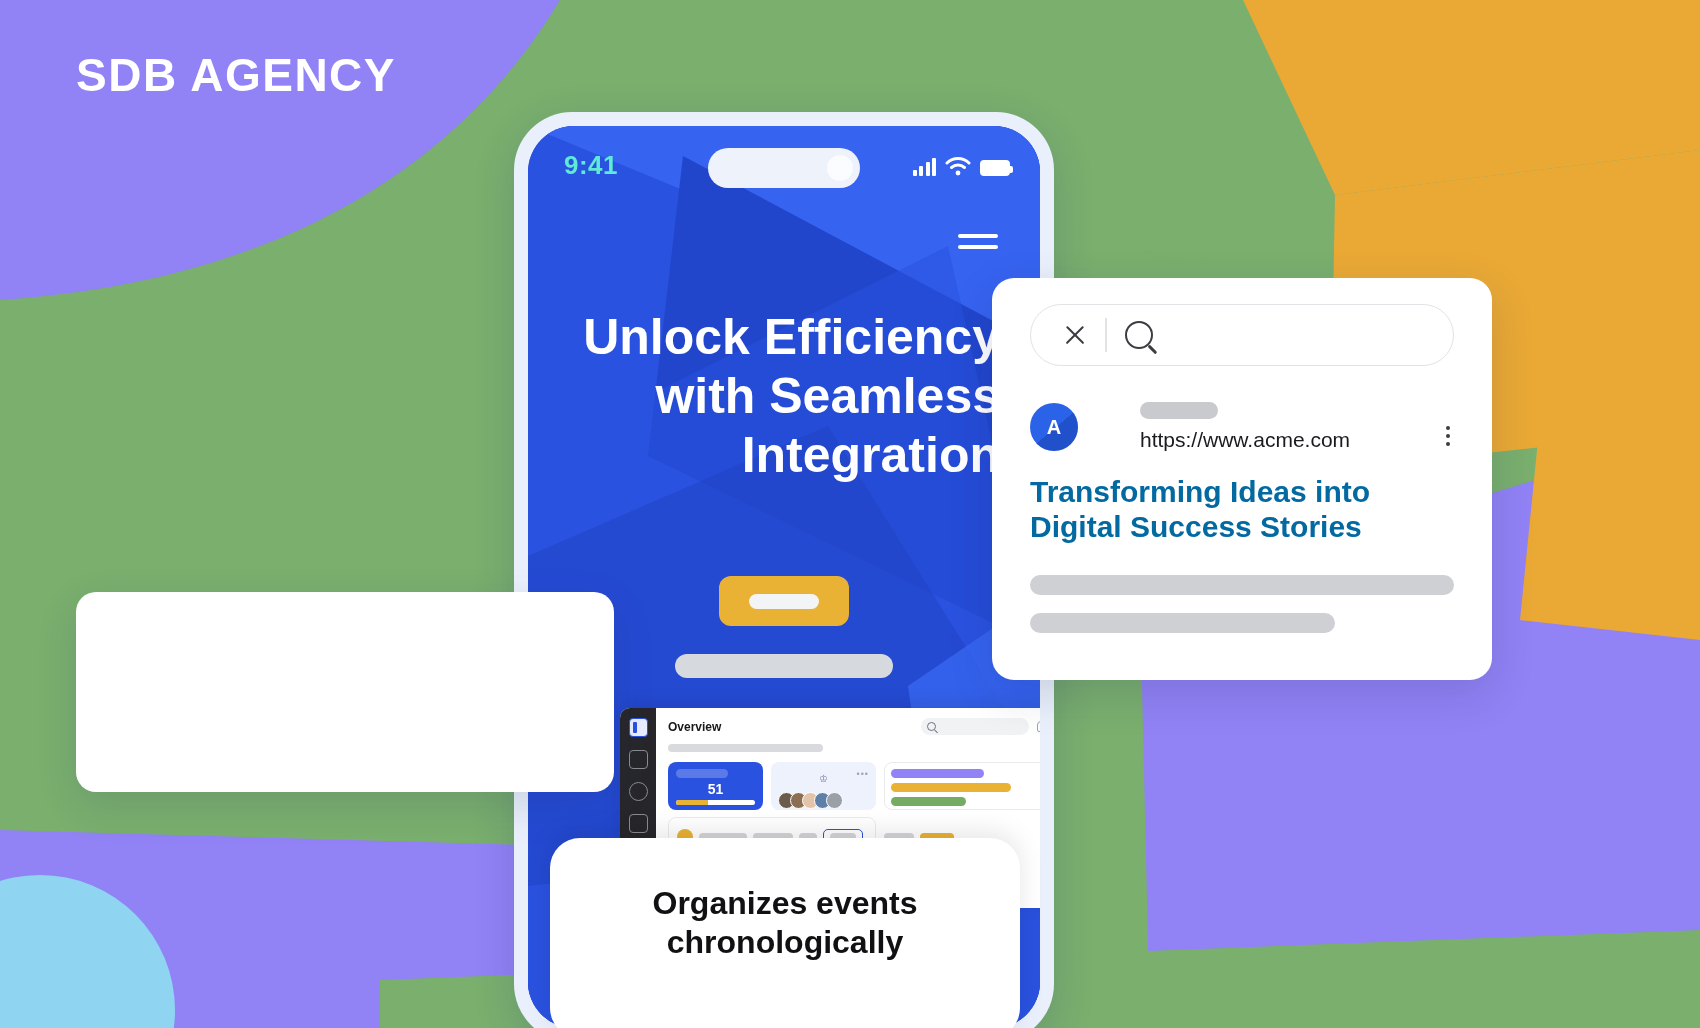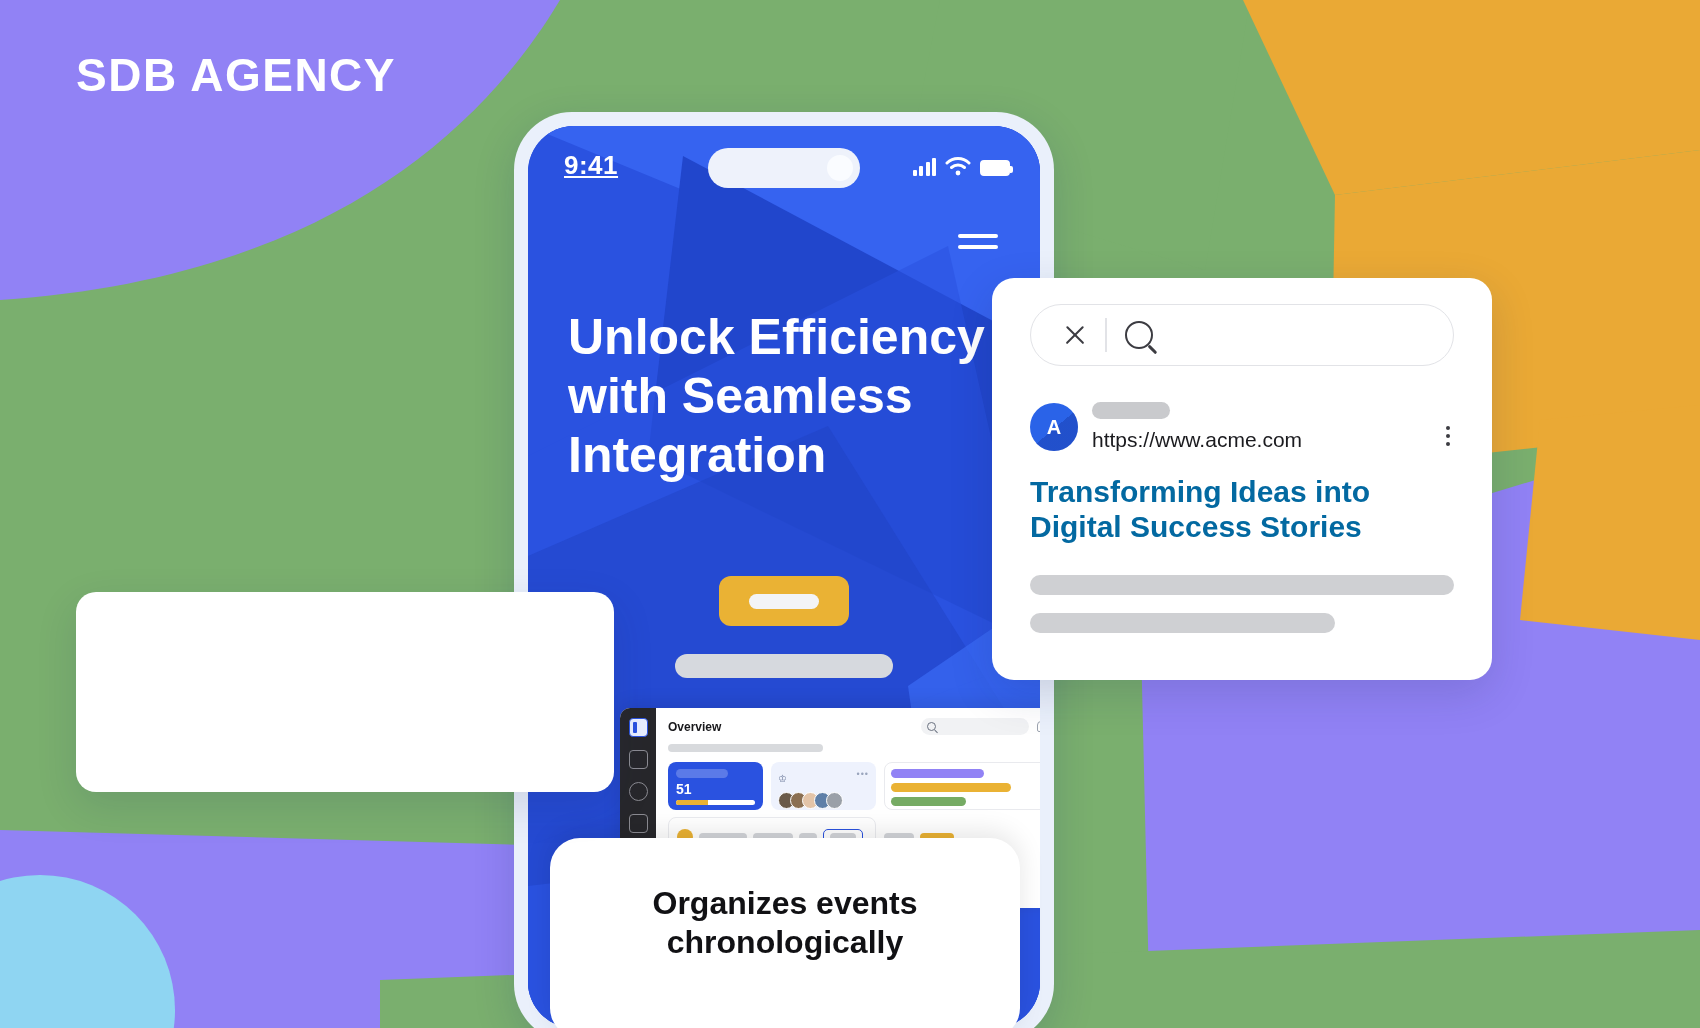--- a/index.html
+++ b/index.html
@@ -33,22 +33,21 @@
   .phone-screen {
     position: relative; width: 100%; height: 100%;
     border-radius: 46px; overflow: hidden;
     background: #2a52e0;
   }
   .phone-bg { position: absolute; inset: 0; }
 
   .statusbar {
     position: relative; height: 78px;
     display: flex; align-items: center; padding: 0 36px;
-    color: #ffffff;
-    text-decoration: underline;
+    color: #5eead4;
   }
   .clock { font-size: 26px; font-weight: 600; letter-spacing: .5px; }
   .island {
     position: absolute; left: 50%; transform: translateX(-50%);
     top: 22px; width: 152px; height: 40px;
     background: #eef2fb; border-radius: 22px;
     display: flex; align-items: center; justify-content: flex-end;
     padding-right: 7px;
   }
   .island-dot { width: 26px; height: 26px; border-radius: 50%; background: #fafcff; }
@@ -73,21 +72,21 @@
 
   .hamburger {
     position: absolute; right: 42px; top: 108px;
     width: 40px; display: flex; flex-direction: column; gap: 7px;
     cursor: pointer;
   }
   .hamburger span { height: 4px; background: #fff; border-radius: 2px; display:block; }
 
   .hero-title {
     position: absolute; left: 0; right: 0; top: 182px;
-    text-align: left; color: #fff;
+    text-align: right; color: #fff;
     font-size: 50px; font-weight: 800; line-height: 1.18;
     padding: 0 40px;
   }
   .cta {
     position: absolute; left: 50%; transform: translateX(-50%);
     top: 450px; width: 130px; height: 50px;
     background: #eab234; border-radius: 12px;
     display: flex; align-items: center; justify-content: center;
   }
   .cta-inner { width: 70px; height: 15px; background: #f3f4f6; border-radius: 8px; }
@@ -97,20 +96,21 @@
     background: #d6d9de; border-radius: 12px;
   }
 
   
   .dash {
     position: absolute; left: 92px; top: 582px;
     width: 440px; height: 200px;
     background: #fff; border-radius: 10px 0 0 0;
     overflow: hidden; display: flex;
     box-shadow: 0 -4px 18px rgba(0,0,0,.10);
+    text-align: center;
   }
   .dash-side {
     width: 36px; background: #27272b; flex: none;
     display: flex; flex-direction: column; align-items: center;
     padding-top: 10px; gap: 13px;
   }
   .dash-ic {
     width: 19px; height: 19px; border-radius: 4px;
     border: 1.4px solid #8b8b92; display:block;
     position: relative;
@@ -209,21 +209,21 @@
     width: 48px; height: 48px; border-radius: 50%; flex: none;
     background: #2a63e8; color: #fff; font-size: 20px; font-weight: 700;
     display: flex; align-items: center; justify-content: center;
     position: relative; overflow: hidden;
   }
   .favicon::after{
     content:""; position:absolute; inset:0;
     background: linear-gradient(140deg, rgba(255,255,255,0) 52%, rgba(18,45,150,.35) 52%);
   }
   .favicon span { position: relative; z-index: 1; }
-  .result-meta { flex: 1; }
+  .result-meta { flex: 1; margin-left: 48px; }
   .meta-ph { width: 78px; height: 17px; background: #c9cacd; border-radius: 9px; }
   .result-url { font-size: 21px; color: #1b1b1f; margin-top: 9px; }
   .kebab { display: flex; flex-direction: column; gap: 3.5px; padding: 4px; cursor: pointer; align-self: flex-end; margin-bottom: 2px;}
   .kebab i { width: 4.5px; height: 4.5px; border-radius: 50%; background: #3c3c42; display:block;}
   .result-title {
     font-size: 30px; font-weight: 800; color: #0369a1;
     line-height: 1.18; margin-top: 22px;
   }
   .ghost { height: 20px; background: #cfd0d3; border-radius: 10px; }
   .ghost.g1 { margin-top: 30px; }

